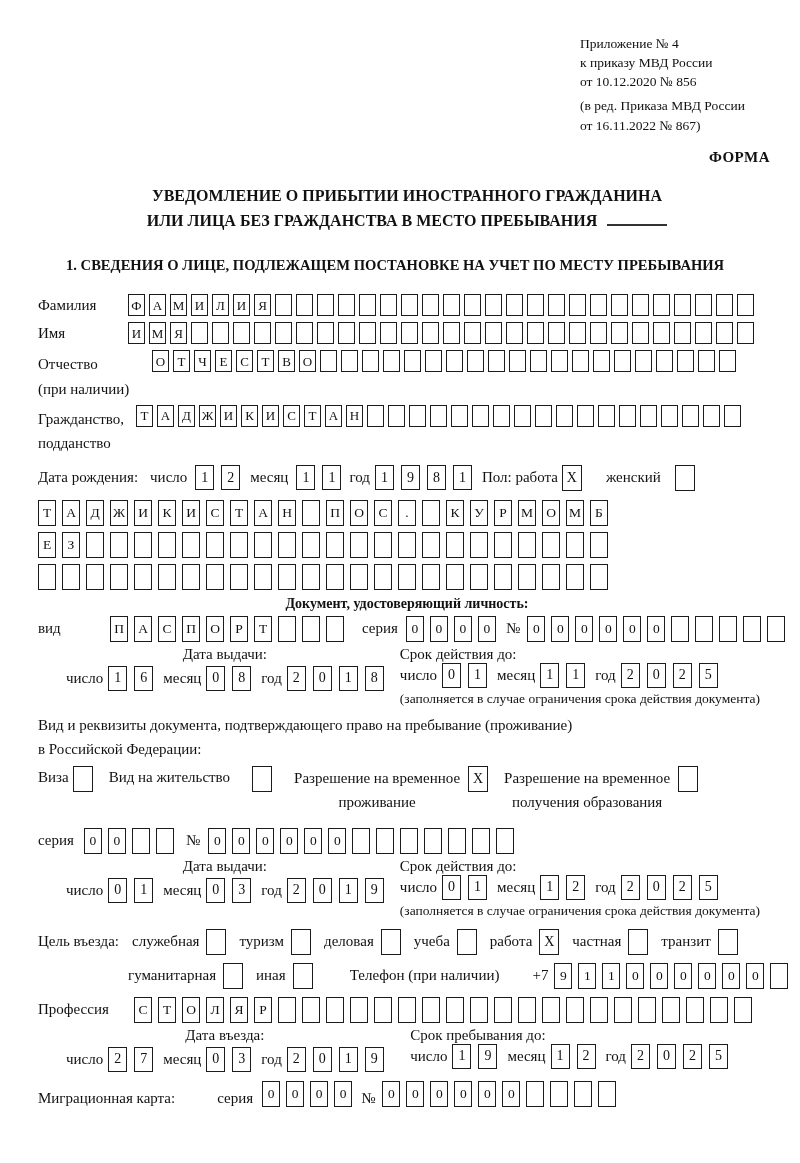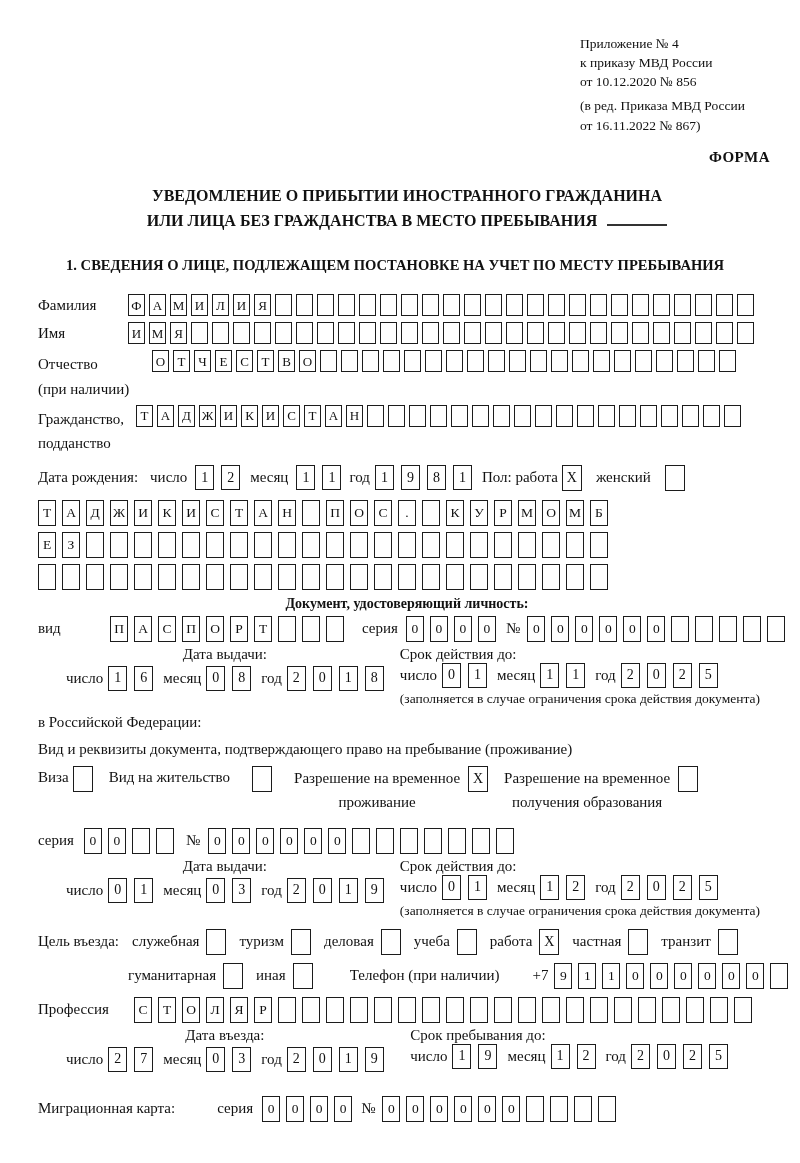--- a/index.html
+++ b/index.html
@@ -250,21 +250,21 @@
     <span class="cells date">
         <span class="cell">1</span>
         <span class="cell">9</span>
         <span class="cell">8</span>
         <span class="cell">1</span>
       </span>
     <span class="lbl" style="margin-left:10px; margin-right:4px;">Пол: работа</span>
     <span class="cells chk">
         <span class="cell">X</span>
       </span>
-    <span class="lbl" style="margin-left:14px; margin-right:14px;">женский</span>
+    <span class="lbl" style="margin-left:24px; margin-right:14px;">женский</span>
     <span class="cells chk">
         <span class="cell"></span>
       </span>
   </div>
 
   <div class="row" style="align-items:flex-start; margin-top:9px;">
     <div class="stack">
       <span class="cells wide">
           <span class="cell">Т</span>
           <span class="cell">А</span>
@@ -426,22 +426,22 @@
             <span class="cell">2</span>
             <span class="cell">0</span>
             <span class="cell">2</span>
             <span class="cell">5</span>
           </span>
       </div>
       <div class="note">(заполняется в случае ограничения срока действия документа)</div>
     </div>
   </div>
 
+  <div class="plain">Вид и реквизиты документа, подтверждающего право на пребывание (проживание)</div>
   <div class="plain" style="margin-top:7px;">в Российской Федерации:</div>
-  <div class="plain">Вид и реквизиты документа, подтверждающего право на пребывание (проживание)</div>
 
   <div class="row options">
     <span class="lbl" style="padding-top:3px;">Виза</span>
     <span class="cells chk" style="margin-left:4px;">
         <span class="cell"></span>
       </span>
     <span class="lbl" style="margin-left:16px; padding-top:3px;">Вид на жительство</span>
     <span class="cells chk" style="margin-left:22px;">
         <span class="cell"></span>
       </span>
@@ -664,21 +664,21 @@
         <span class="cells date">
             <span class="cell">2</span>
             <span class="cell">0</span>
             <span class="cell">2</span>
             <span class="cell">5</span>
           </span>
       </div>
     </div>
   </div>
 
-  <div class="row" style="margin-top:24px;">
+  <div class="row" style="margin-top:9px;align-items:flex-end;">
     <span class="lbl">Миграционная карта:</span>
     <span class="lbl" style="margin-left:42px; margin-right:9px;">серия</span>
     <span class="cells wide">
         <span class="cell">0</span>
         <span class="cell">0</span>
         <span class="cell">0</span>
         <span class="cell">0</span>
       </span>
     <span class="lbl" style="margin-left:9px; margin-right:7px;">№</span>
     <span class="cells wide">

